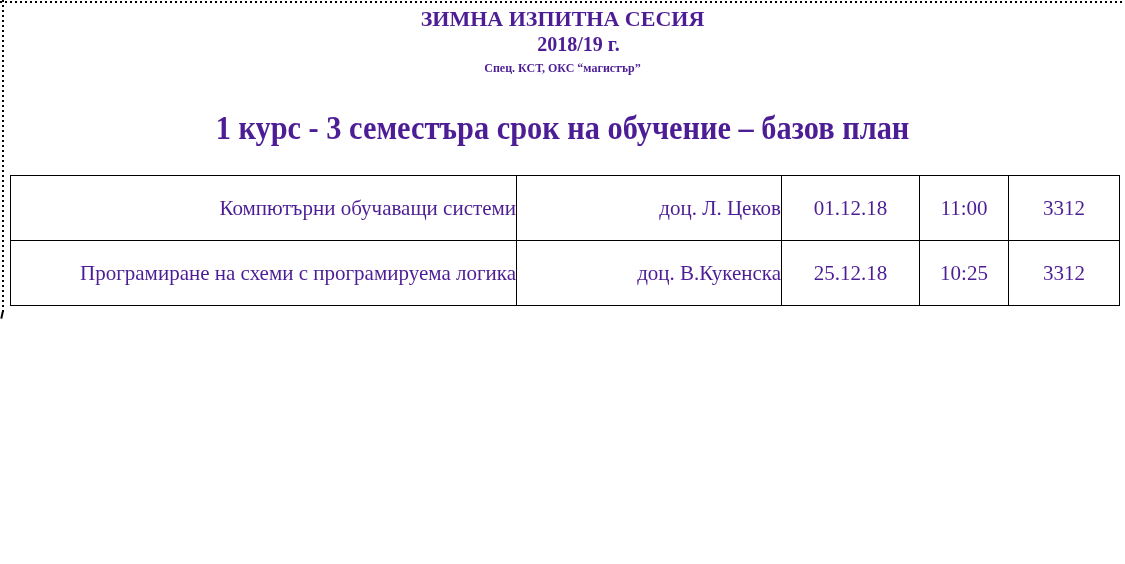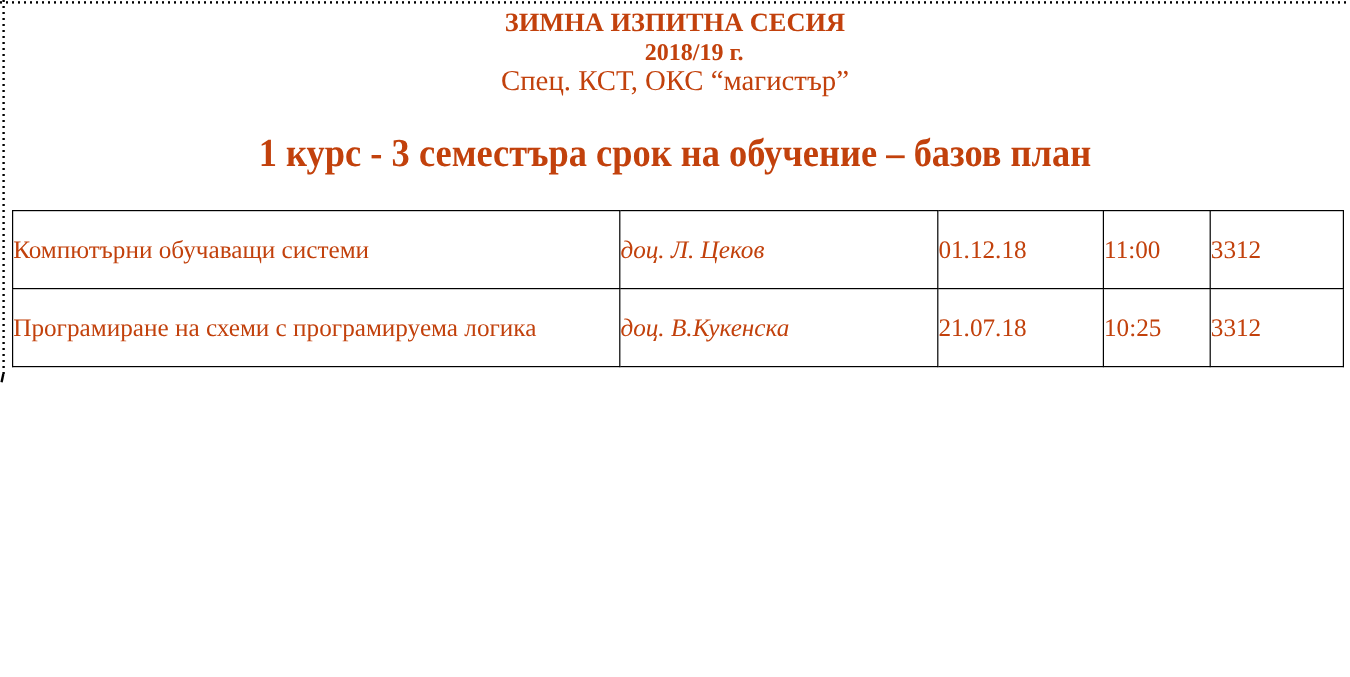--- a/index.html
+++ b/index.html
@@ -5,21 +5,21 @@
   html, body {
     margin: 0;
     padding: 0;
     background: #ffffff;
   }
   .page {
     position: relative;
     width: 1125px;
     height: 400px;
     background: #ffffff;
-    color: #c2410c;
+    color: #4c1d95;
     font-family: "Liberation Serif", serif;
     overflow: hidden;
   }
   
   .dotted-top {
     position: absolute;
     left: 0;
     top: 1px;
     width: 1125px;
     height: 2px;
@@ -54,22 +54,22 @@
     font-weight: bold;
     line-height: 26px;
   }
   .year {
     font-size: 20px;
     font-weight: bold;
     line-height: 24px;
     padding-left: 32px;
   }
   .subtitle {
-    font-size: 24px;
-    font-weight: normal;
+    font-size: 12px;
+    font-weight: bold;
     line-height: 24px;
   }
   .heading {
     position: absolute;
     top: 110px;
     left: 0;
     width: 100%;
     text-align: center;
     font-size: 33px;
     font-weight: bold;
@@ -87,23 +87,23 @@
   }
   table.schedule td {
     border: 1px solid #000000;
     height: 64px;
     font-size: 21px;
     vertical-align: middle;
     padding: 0;
     overflow: hidden;
     white-space: nowrap;
   }
-  td.c-subject  { padding-left: 2px;  text-align: left; }
-  td.c-lecturer { padding-left: 7px;  text-align: left; font-style: italic; }
-  td.c-center   { }
+  td.c-subject  { padding-left: 2px;  text-align: right; }
+  td.c-lecturer { padding-left: 7px;  text-align: right; }
+  td.c-center   { text-align: center; }
 </style>
 </head>
 <body>
 
 <div class="page">
 
   <div class="dotted-top"></div>
   <div class="dotted-left"></div>
   <div class="break-mark"></div>
 
@@ -127,20 +127,20 @@
       <tr>
         <td class="c-subject">Компютърни обучаващи системи</td>
         <td class="c-lecturer">доц. Л. Цеков</td>
         <td class="c-center">01.12.18</td>
         <td class="c-center">11:00</td>
         <td class="c-center">3312</td>
       </tr>
       <tr>
         <td class="c-subject">Програмиране на схеми с програмируема логика</td>
         <td class="c-lecturer">доц. В.Кукенска</td>
-        <td class="c-center">21.07.18</td>
+        <td class="c-center">25.12.18</td>
         <td class="c-center">10:25</td>
         <td class="c-center">3312</td>
       </tr>
     </tbody>
   </table>
 
 </div>
 
 </body></html>

